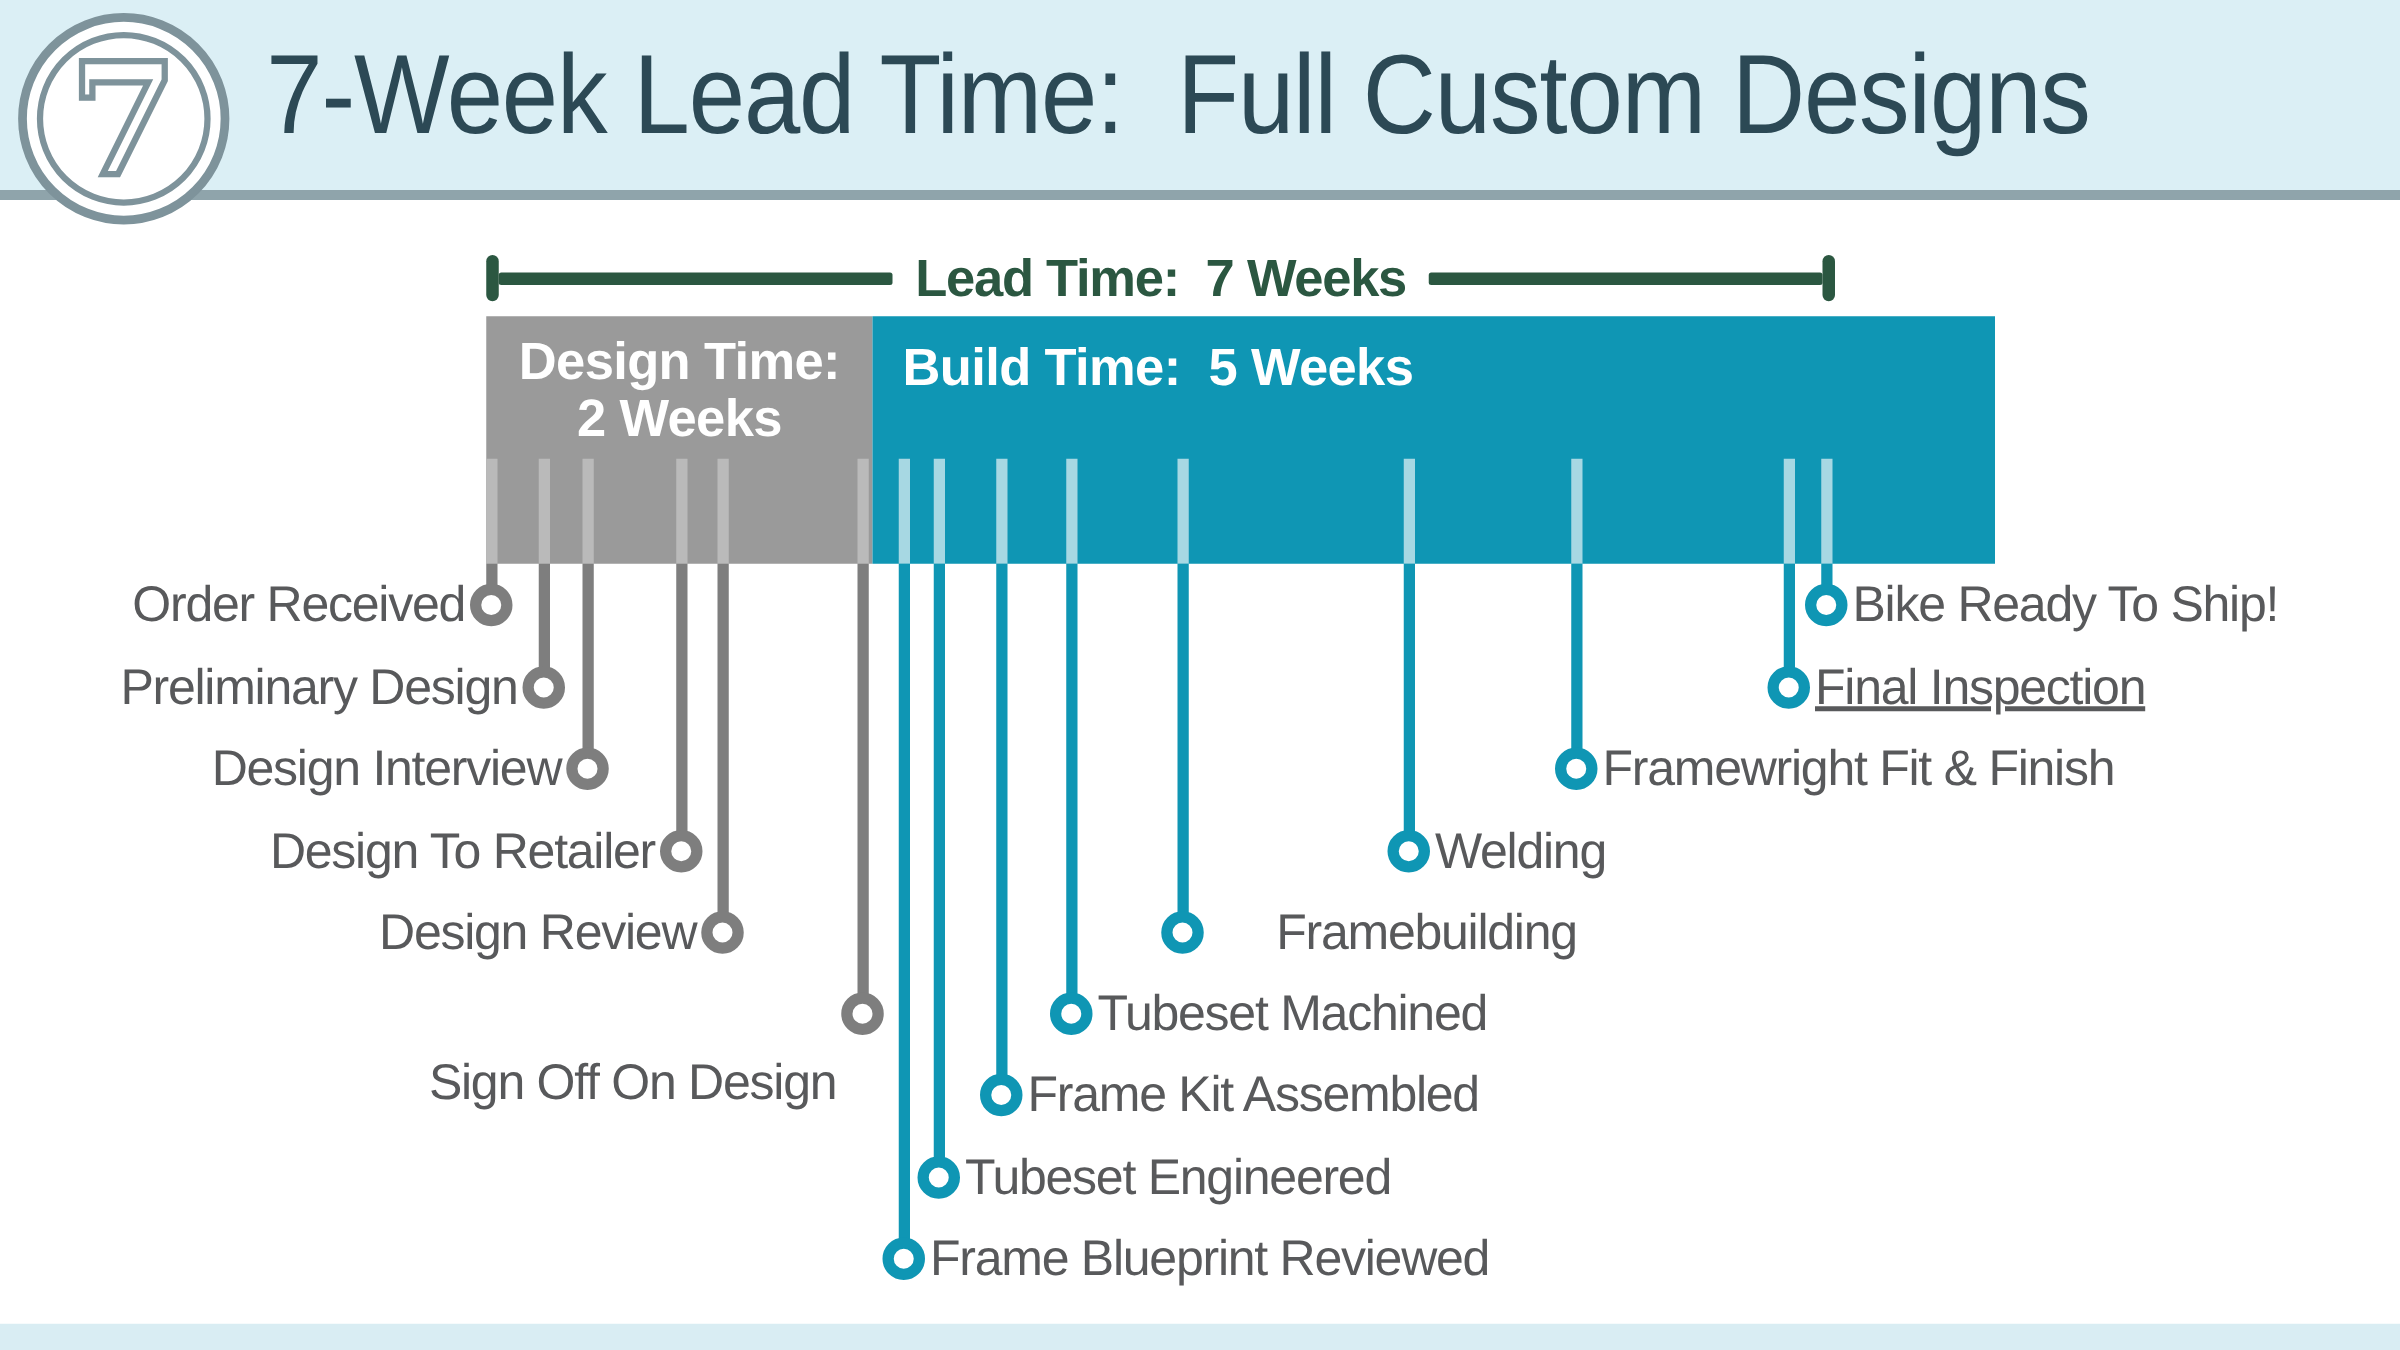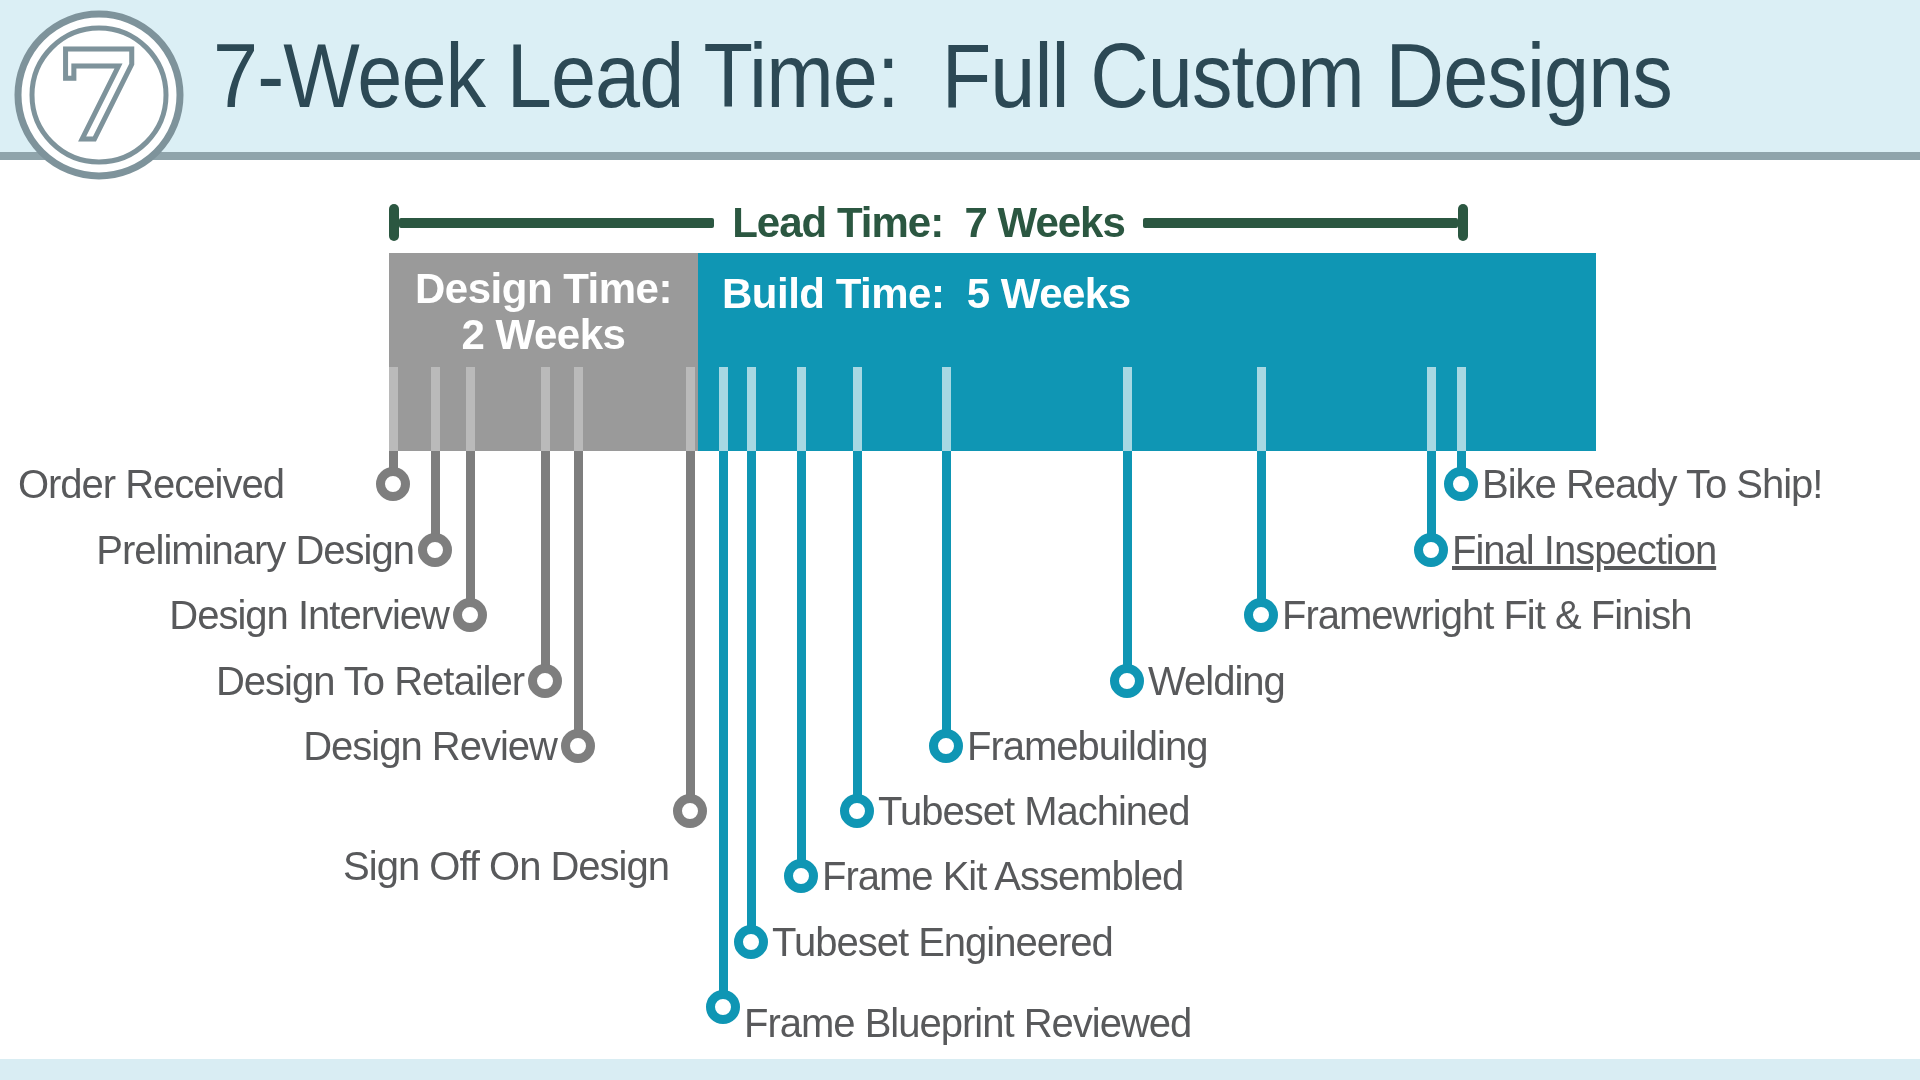--- a/index.html
+++ b/index.html
@@ -88,21 +88,21 @@
     <div class="bar-label">2 Weeks</div>
   </div>
   <div class="bar build">
     <div class="bar-label">Build Time:  5 Weeks</div>
   </div>
 
   <div>
       <div class="tick" style="left: 389px; top: 367px; height: 84px; background: rgb(186, 186, 186);"></div>
       <div class="mline" style="left: 389px; top: 451px; height: 18px; background: rgb(126, 126, 126);"></div>
       <div class="mring" style="left: 376px; top: 467px; border-color: rgb(126, 126, 126);"></div>
-      <div class="mlabel left" style="right: 1636px; top: 464px;">Order Received</div>
+      <div class="mlabel left" style="right: 1548px; top: 464px;">Order Received</div>
       <div class="tick" style="left: 431px; top: 367px; height: 84px; background: rgb(186, 186, 186);"></div>
       <div class="mline" style="left: 431px; top: 451px; height: 84px; background: rgb(126, 126, 126);"></div>
       <div class="mring" style="left: 418px; top: 533px; border-color: rgb(126, 126, 126);"></div>
       <div class="mlabel left" style="right: 1506px; top: 530px;">Preliminary Design</div>
       <div class="tick" style="left: 466px; top: 367px; height: 84px; background: rgb(186, 186, 186);"></div>
       <div class="mline" style="left: 466px; top: 451px; height: 149px; background: rgb(126, 126, 126);"></div>
       <div class="mring" style="left: 453px; top: 598px; border-color: rgb(126, 126, 126);"></div>
       <div class="mlabel left" style="right: 1471px; top: 595px;">Design Interview</div>
       <div class="tick" style="left: 541px; top: 367px; height: 84px; background: rgb(186, 186, 186);"></div>
       <div class="mline" style="left: 541px; top: 451px; height: 215px; background: rgb(126, 126, 126);"></div>
@@ -112,37 +112,37 @@
       <div class="mline" style="left: 574px; top: 451px; height: 280px; background: rgb(126, 126, 126);"></div>
       <div class="mring" style="left: 561px; top: 729px; border-color: rgb(126, 126, 126);"></div>
       <div class="mlabel left" style="right: 1363px; top: 726px; text-align: right;">Design Review</div>
       <div class="tick" style="left: 686px; top: 367px; height: 84px; background: rgb(186, 186, 186);"></div>
       <div class="mline" style="left: 686px; top: 451px; height: 345px; background: rgb(126, 126, 126);"></div>
       <div class="mring" style="left: 673px; top: 794px; border-color: rgb(126, 126, 126);"></div>
       <div class="mlabel left" style="right: 1251px; top: 835px; margin-top: 11px;">Sign Off On Design</div>
       <div class="tick" style="left: 719px; top: 367px; height: 84px; background: rgb(167, 216, 227);"></div>
       <div class="mline" style="left: 719px; top: 451px; height: 541px; background: rgb(15, 150, 180);"></div>
       <div class="mring" style="left: 706px; top: 990px; border-color: rgb(15, 150, 180);"></div>
-      <div class="mlabel right" style="left: 744px; top: 987px; margin-top: 16px;">Frame Blueprint Reviewed</div>
+      <div class="mlabel right" style="left: 744px; top: 987px;">Frame Blueprint Reviewed</div>
       <div class="tick" style="left: 747px; top: 367px; height: 84px; background: rgb(167, 216, 227);"></div>
       <div class="mline" style="left: 747px; top: 451px; height: 476px; background: rgb(15, 150, 180);"></div>
       <div class="mring" style="left: 734px; top: 925px; border-color: rgb(15, 150, 180);"></div>
       <div class="mlabel right" style="left: 772px; top: 922px;">Tubeset Engineered</div>
       <div class="tick" style="left: 797px; top: 367px; height: 84px; background: rgb(167, 216, 227);"></div>
       <div class="mline" style="left: 797px; top: 451px; height: 410px; background: rgb(15, 150, 180);"></div>
       <div class="mring" style="left: 784px; top: 859px; border-color: rgb(15, 150, 180);"></div>
       <div class="mlabel right" style="left: 822px; top: 856px;">Frame Kit Assembled</div>
       <div class="tick" style="left: 853px; top: 367px; height: 84px; background: rgb(167, 216, 227);"></div>
       <div class="mline" style="left: 853px; top: 451px; height: 345px; background: rgb(15, 150, 180);"></div>
       <div class="mring" style="left: 840px; top: 794px; border-color: rgb(15, 150, 180);"></div>
       <div class="mlabel right" style="left: 878px; top: 791px;">Tubeset Machined</div>
       <div class="tick" style="left: 942px; top: 367px; height: 84px; background: rgb(167, 216, 227);"></div>
       <div class="mline" style="left: 942px; top: 451px; height: 280px; background: rgb(15, 150, 180);"></div>
       <div class="mring" style="left: 929px; top: 729px; border-color: rgb(15, 150, 180);"></div>
-      <div class="mlabel right" style="left: 967px; top: 726px;">Framebuilding</div>
+      <div class="mlabel right" style="left: 1021px; top: 726px;">Framebuilding</div>
       <div class="tick" style="left: 1123px; top: 367px; height: 84px; background: rgb(167, 216, 227);"></div>
       <div class="mline" style="left: 1123px; top: 451px; height: 215px; background: rgb(15, 150, 180);"></div>
       <div class="mring" style="left: 1110px; top: 664px; border-color: rgb(15, 150, 180);"></div>
       <div class="mlabel right" style="left: 1148px; top: 661px;">Welding</div>
       <div class="tick" style="left: 1257px; top: 367px; height: 84px; background: rgb(167, 216, 227);"></div>
       <div class="mline" style="left: 1257px; top: 451px; height: 149px; background: rgb(15, 150, 180);"></div>
       <div class="mring" style="left: 1244px; top: 598px; border-color: rgb(15, 150, 180);"></div>
       <div class="mlabel right" style="left: 1282px; top: 595px;">Framewright Fit &amp; Finish</div>
       <div class="tick" style="left: 1427px; top: 367px; height: 84px; background: rgb(167, 216, 227);"></div>
       <div class="mline" style="left: 1427px; top: 451px; height: 84px; background: rgb(15, 150, 180);"></div>

